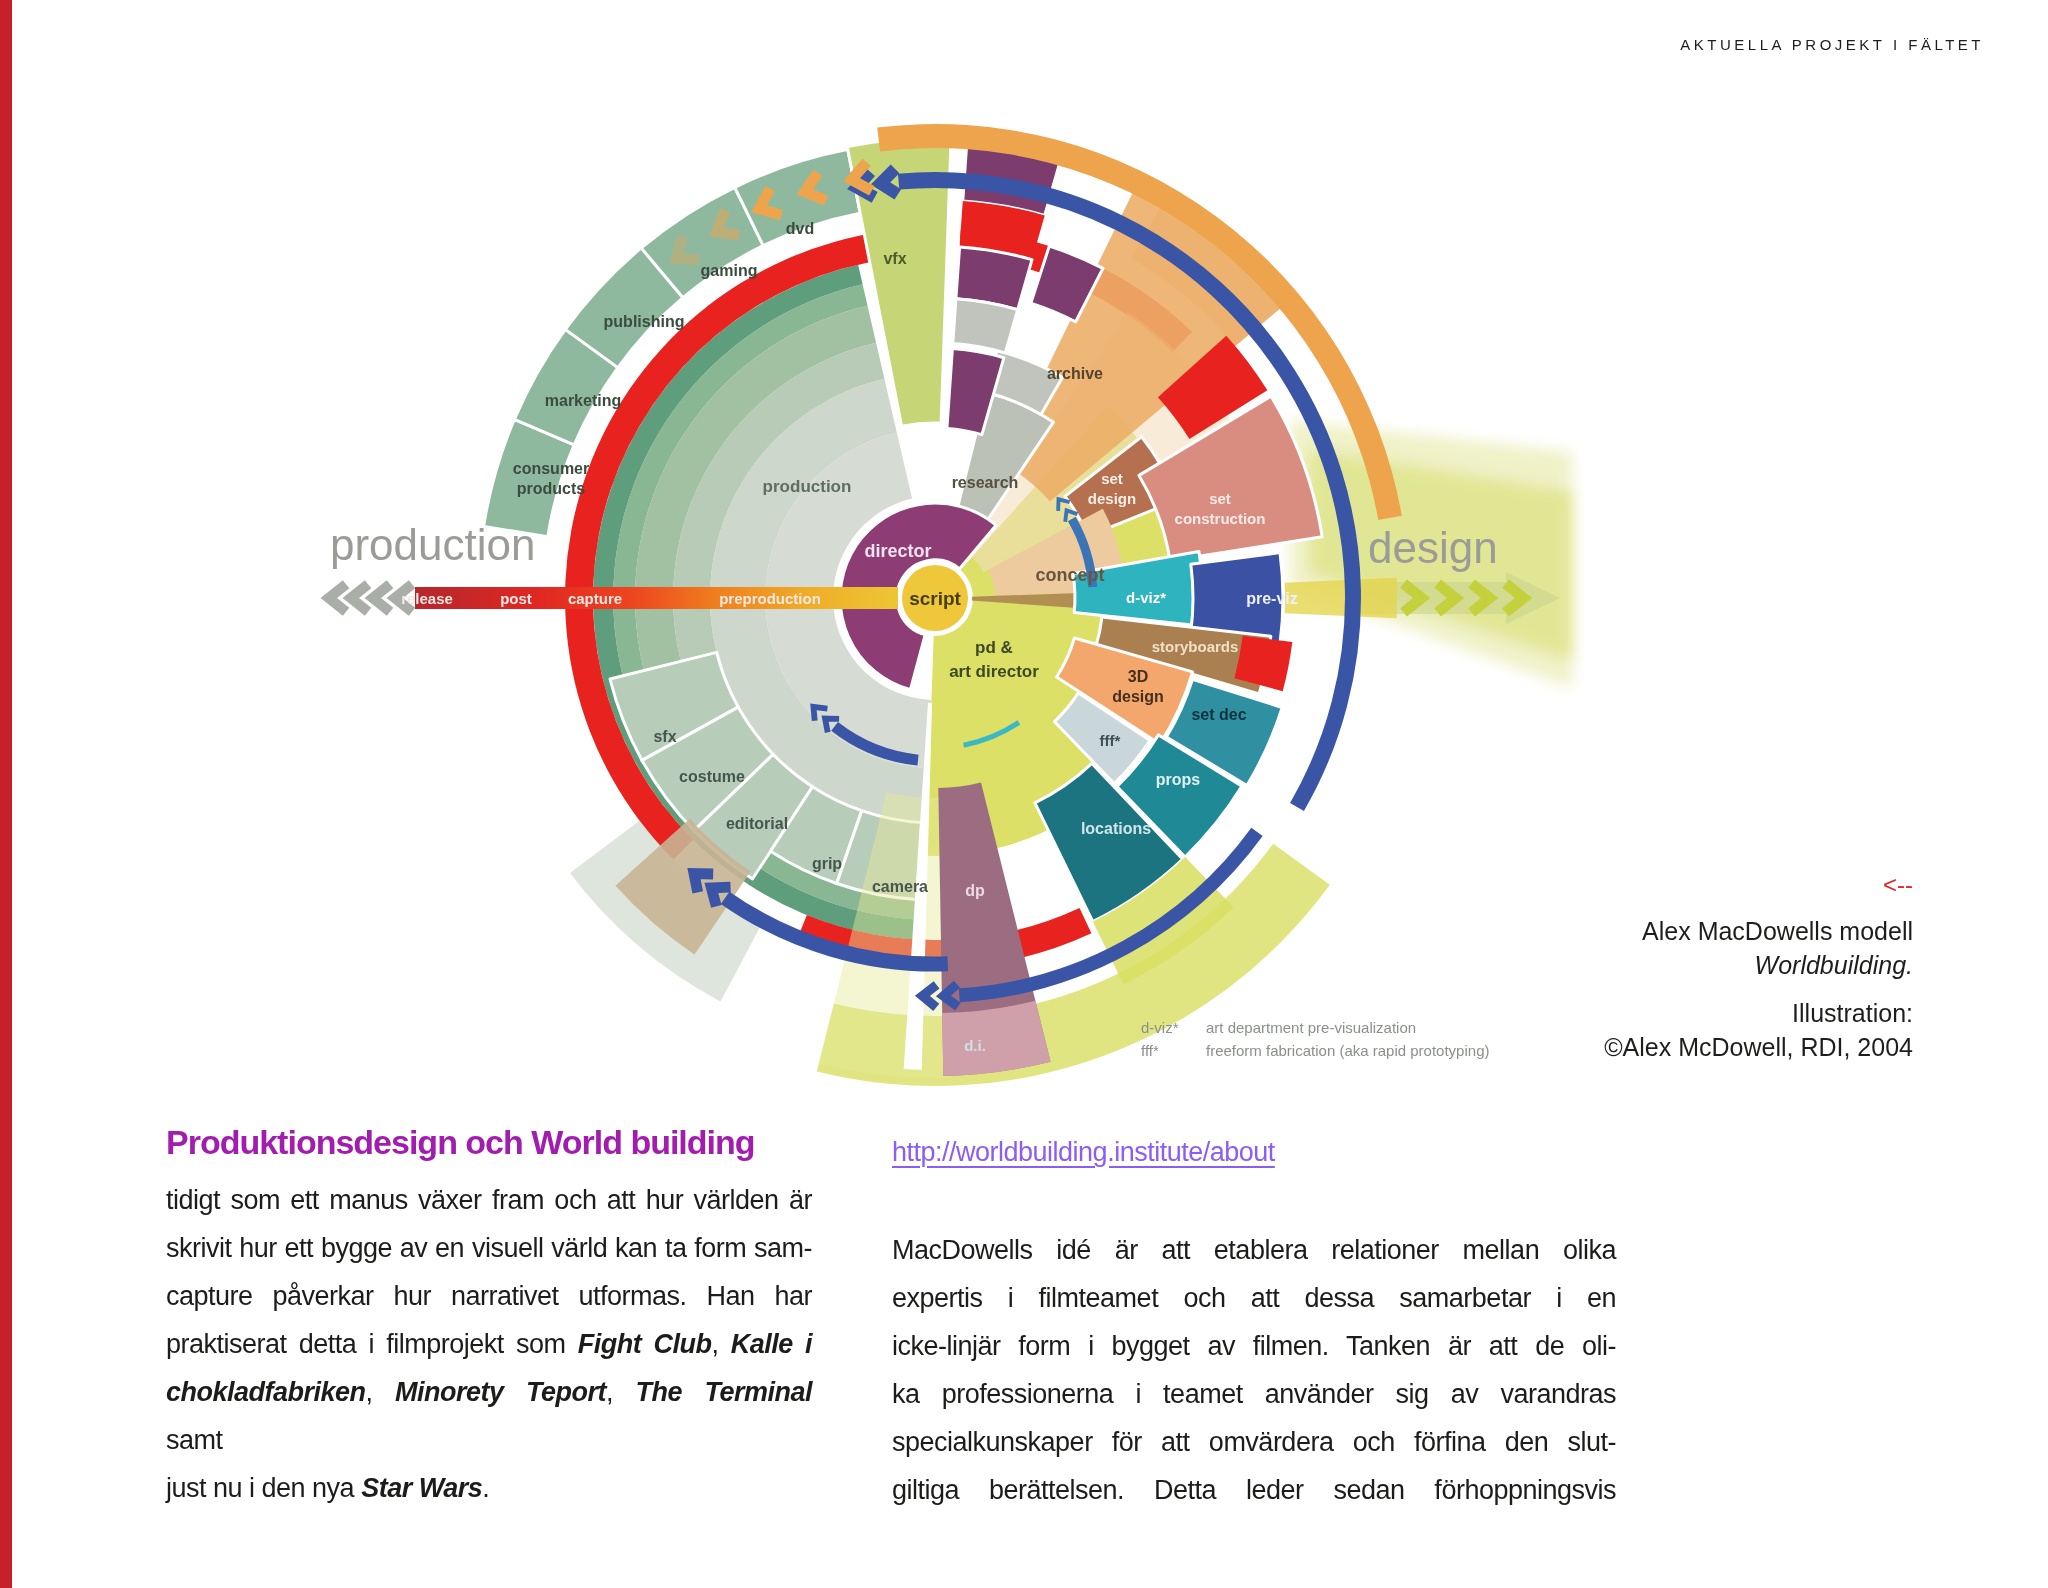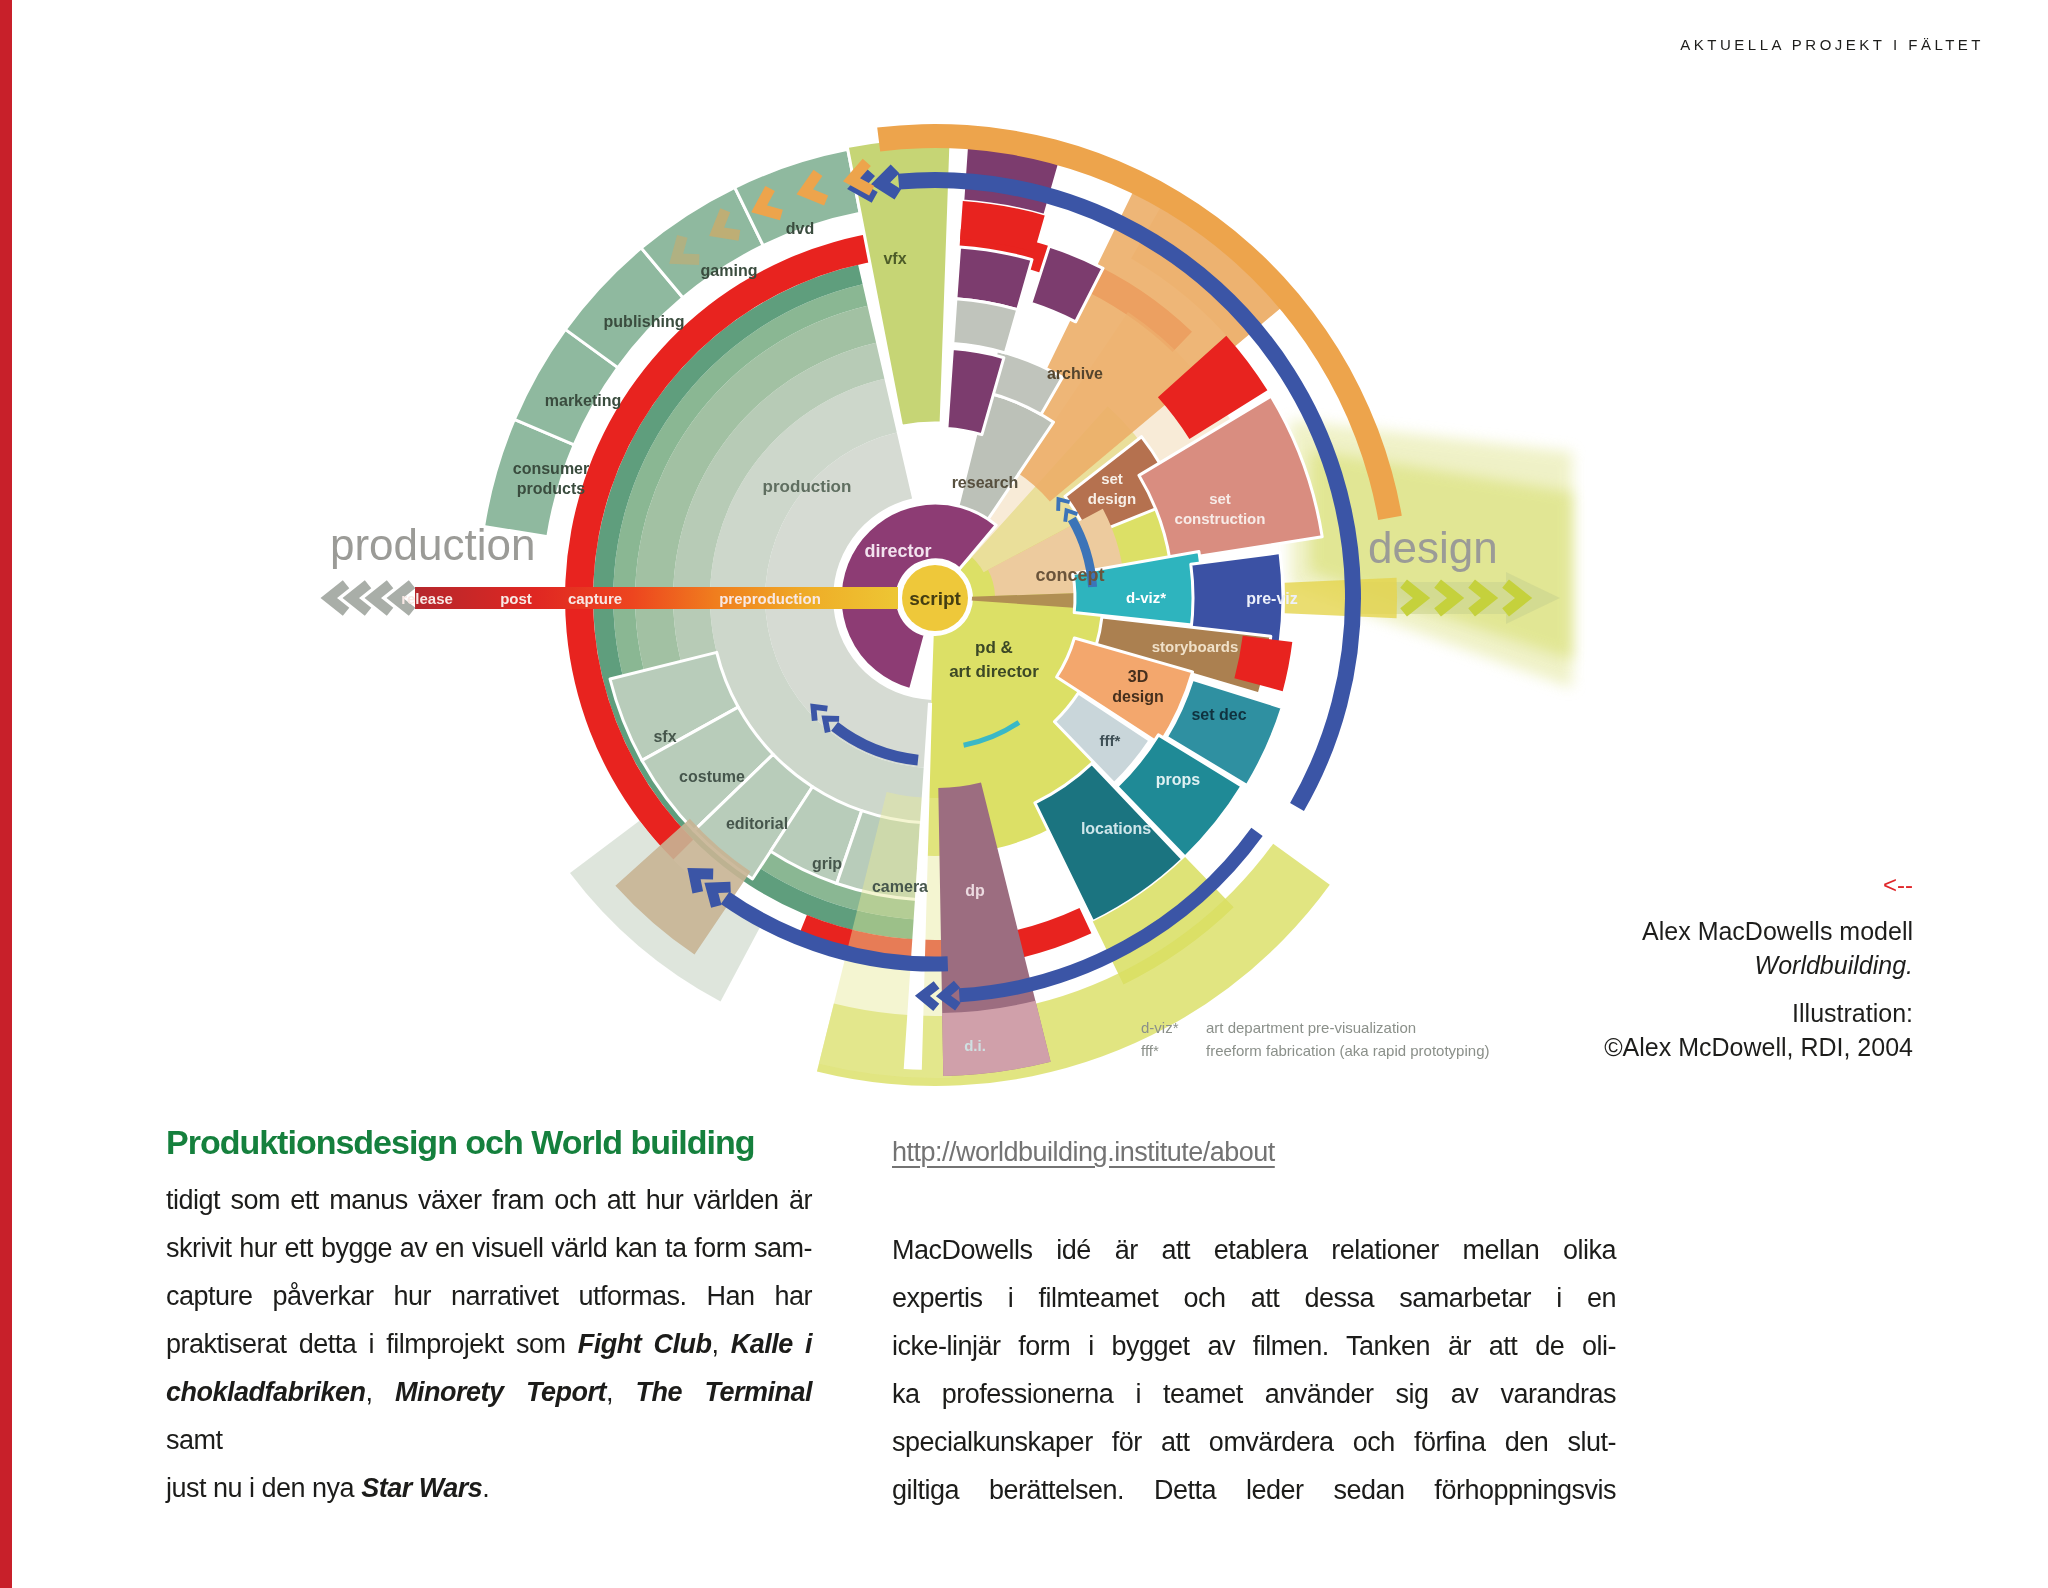--- a/index.html
+++ b/index.html
@@ -11,27 +11,27 @@
     letter-spacing:3.5px;color:#1d1d1b;white-space:nowrap;}
   #diagram-svg{position:absolute;left:320px;top:120px;width:1270px;height:970px;}
   .caption{position:absolute;right:135px;top:868px;text-align:right;font-size:25px;
     line-height:34px;color:#1d1d1b;}
   .caption .arrow{color:#e0262a;font-size:24px;margin-bottom:12px;font-weight:400;}
   .caption .worldbuilding{font-style:italic;text-align:right;}
   .caption .illu{margin-top:14px;}
   .colL{position:absolute;left:166px;top:1122px;width:646px;color:#1c1c1a;}
   .colR{position:absolute;left:892px;top:1136px;width:724px;color:#1c1c1a;}
   .colL h1{margin:0 0 14px 0;font-size:34px;line-height:40px;font-weight:bold;
-    letter-spacing:-1px;color:#15803d;}
+    letter-spacing:-1px;color:#a21caf;}
   .bodytext{font-size:27px;line-height:48px;letter-spacing:-0.5px;}
   .line{text-align:justify;text-align-last:justify;}
   .line.last{text-align-last:left;}
   .line i{font-style:italic;font-weight:bold;}
   .weblink{display:inline-block;font-size:27px;letter-spacing:-0.5px;line-height:32px;
-    color:#737373;text-decoration:underline;text-underline-offset:5px;}
+    color:#8b5cf6;text-decoration:underline;text-underline-offset:5px;}
   .linkgap{height:58px;}
 </style>
 </head>
 <body>
 
 <div class="page">
   <div class="redbar"></div>
 
   <div class="kicker">AKTUELLA PROJEKT I FÄLTET</div>
 

